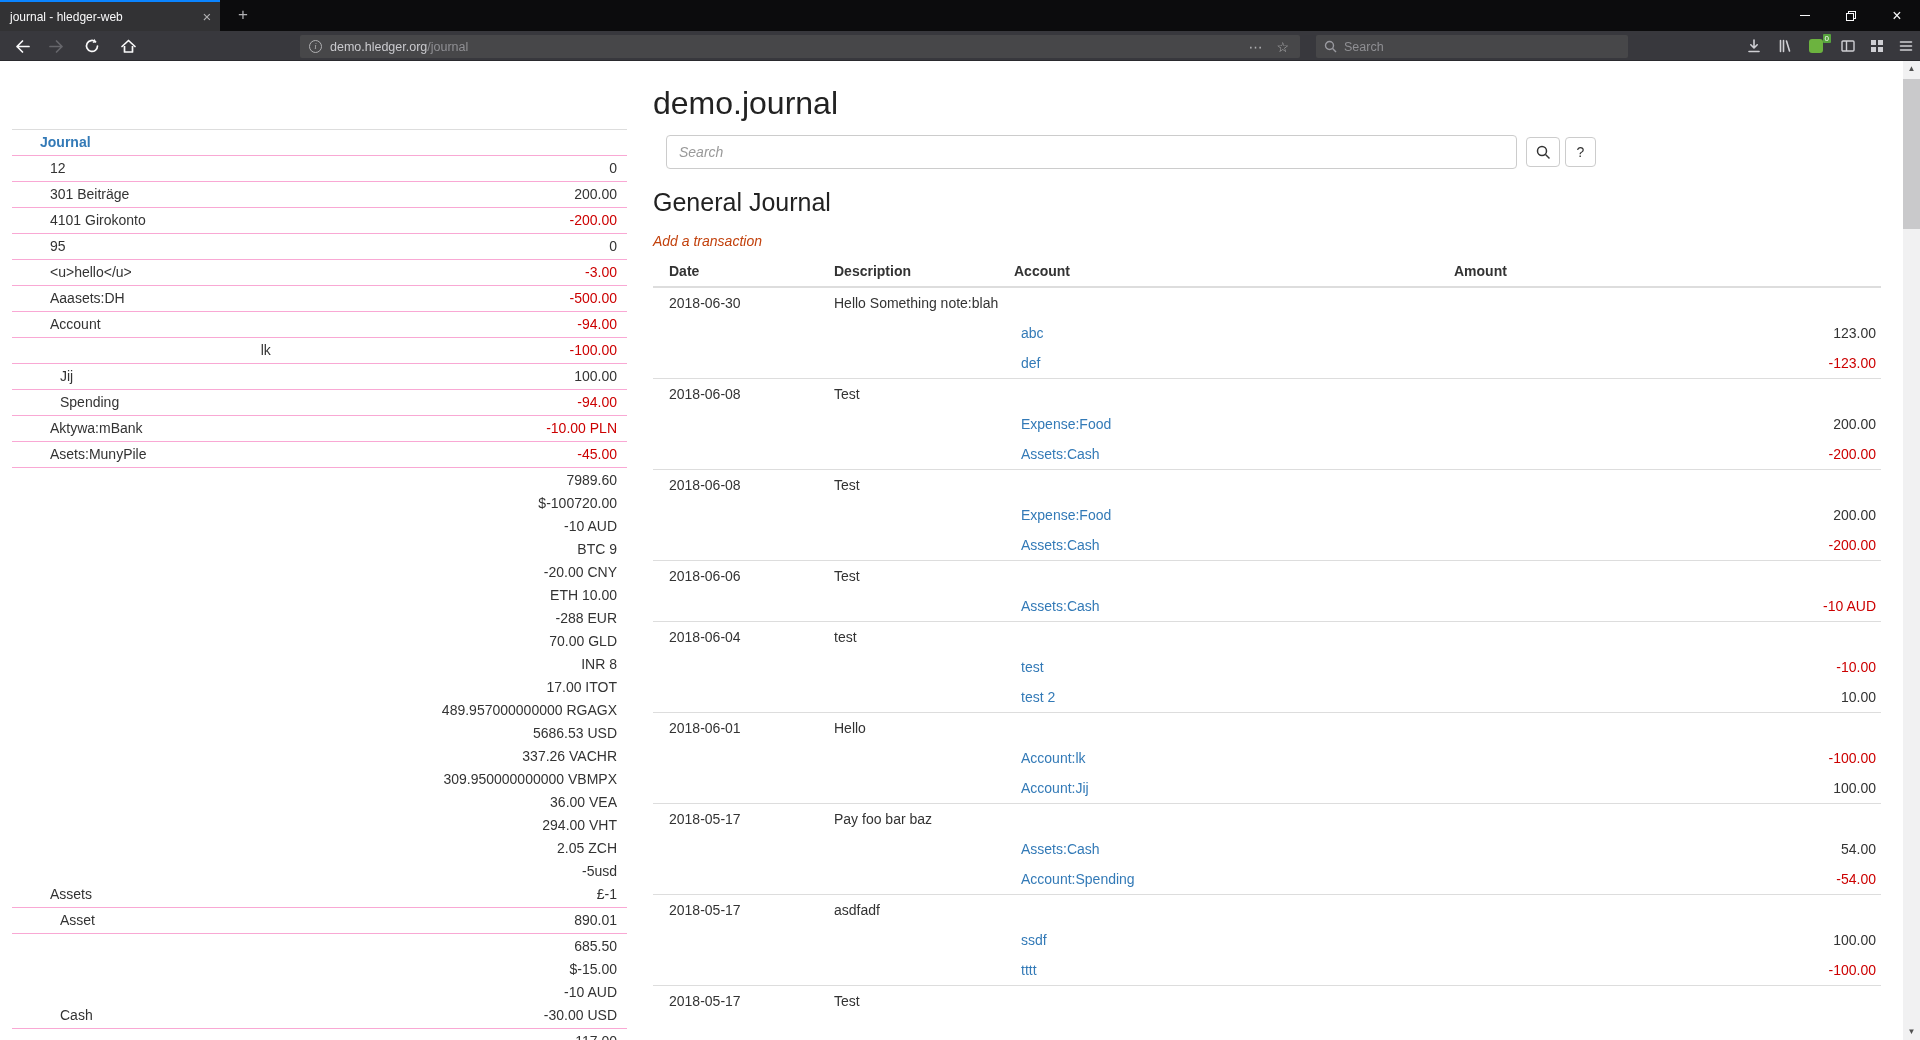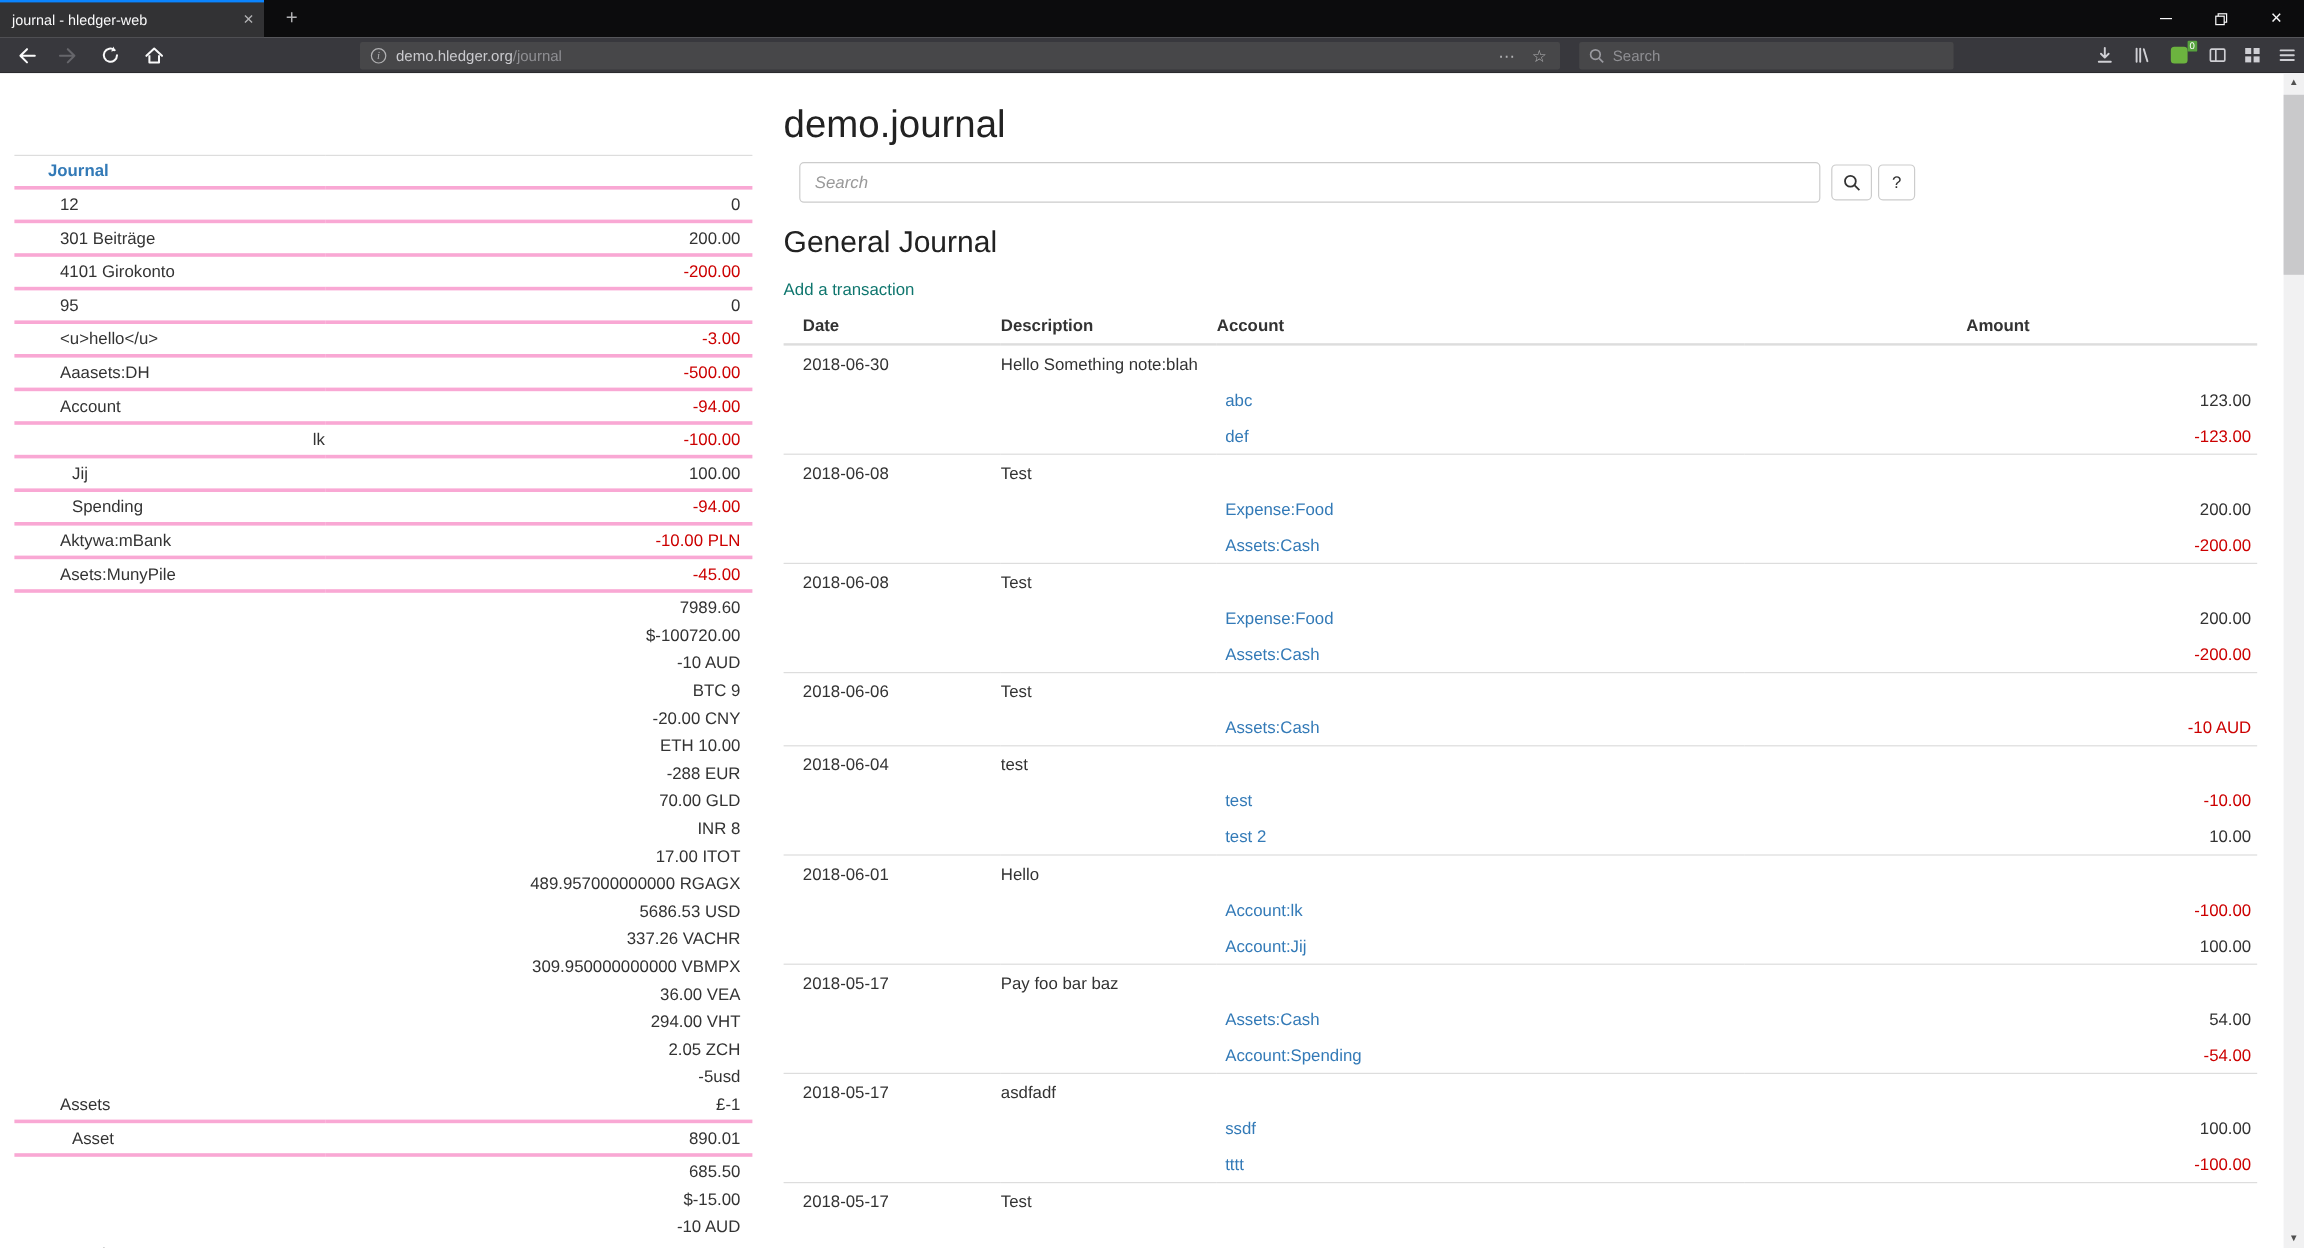--- a/index.html
+++ b/index.html
@@ -48,45 +48,45 @@
   .viewport { position:absolute; left:0; top:61px; width:1920px; height:979px; background:#fff; overflow:hidden; }
 
   .scrollbar { position:absolute; right:0; top:0; width:17px; height:979px; background:#f1f1f2; }
   .scroll-up,.scroll-down { height:16px; color:#505050; font-size:8px; text-align:center; line-height:16px; }
   .scroll-down { position:absolute; bottom:0; left:0; width:17px; }
   .scroll-thumb { position:absolute; left:0; top:18px; width:17px; height:150px; background:#c9c9cb; }
 
   .sidebar { position:absolute; left:12px; top:68px; width:615px; }
   .sidebar table { width:100%; border-collapse:collapse; border-top:1px solid #ddd;
                    font-size:14px; color:#333; }
-  .sidebar td { border-bottom:3px solid #f9a8d4; line-height:23px; padding:1px 0; vertical-align:bottom; }
+  .sidebar td { border-bottom:1px solid #f9a8d4; line-height:23px; padding:1px 0; vertical-align:bottom; }
   .sb-title-row td { color:#337ab7; font-weight:bold; padding-left:28px; }
   .acct-name { color:#333; cursor:pointer; white-space:nowrap; }
   .acct-bal { text-align:right; padding-right:10px !important; white-space:nowrap; }
 
   .main { position:absolute; left:653px; top:0; width:1228px; }
   .page-title { margin-top:25px; font-size:32px; font-weight:400; color:#222; line-height:1.1; }
   .search-row { display:flex; margin-top:14px; margin-left:13px; align-items:flex-start; }
   .search-input { width:851px; height:34px; border:1px solid #ccc; border-radius:4px;
                   padding:0 12px; font-size:14px; color:#555; outline:none;
                   font-family:"Liberation Sans", sans-serif; }
   .search-input::placeholder { color:#999; font-style:italic; }
   .btn { height:30px; background:#fff; border:1px solid #ccc; border-radius:4px; margin-top:2px;
          display:flex; align-items:center; justify-content:center; cursor:pointer;
          font-family:"Liberation Sans", sans-serif; }
   .btn-search { width:34px; margin-left:9px; }
   .btn-help { width:31px; margin-left:5px; font-size:14px; color:#333; }
   .journal-heading { margin-top:20px; font-size:25px; font-weight:400; color:#222; line-height:1.1; }
-  .add-link { display:inline-block; margin-top:14px; color:#0f766e; font-size:14px;
-              text-decoration:none; line-height:20px; }
+  .add-link { display:inline-block; margin-top:14px; color:#c2410c; font-size:14px;
+              text-decoration:none; line-height:20px;font-style:italic; }
   table.register { width:100%; border-collapse:collapse; margin-top:5px; font-size:14px; color:#333; }
   .register th { text-align:left; font-weight:bold; padding:5px 8px 5px 0; line-height:20px;
                  border-bottom:2px solid #ddd; }
   .register th.c-date { padding-left:16px; }
-  .register th.c-amt { text-align:center; padding-right:5px; }
+  .register th.c-amt { text-align:left; padding-right:5px; }
   .register td { padding:5px 8px 5px 0; line-height:20px; }
   .txn-row td { border-top:1px solid #ddd; }
   td.date { padding-left:16px; white-space:nowrap; }
   .posting-link { color:#337ab7; text-decoration:none; margin-left:7px; }
   td.amt { text-align:right; padding-right:5px; white-space:nowrap; }
   .neg { color:#cc0000; }
 </style>
 </head>
 <body>
 

